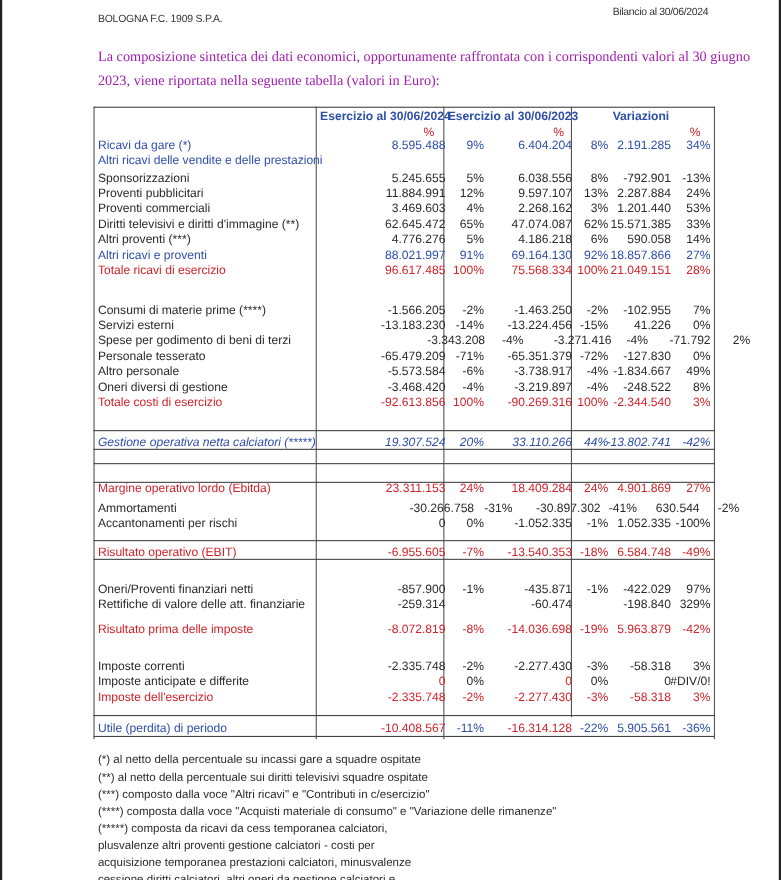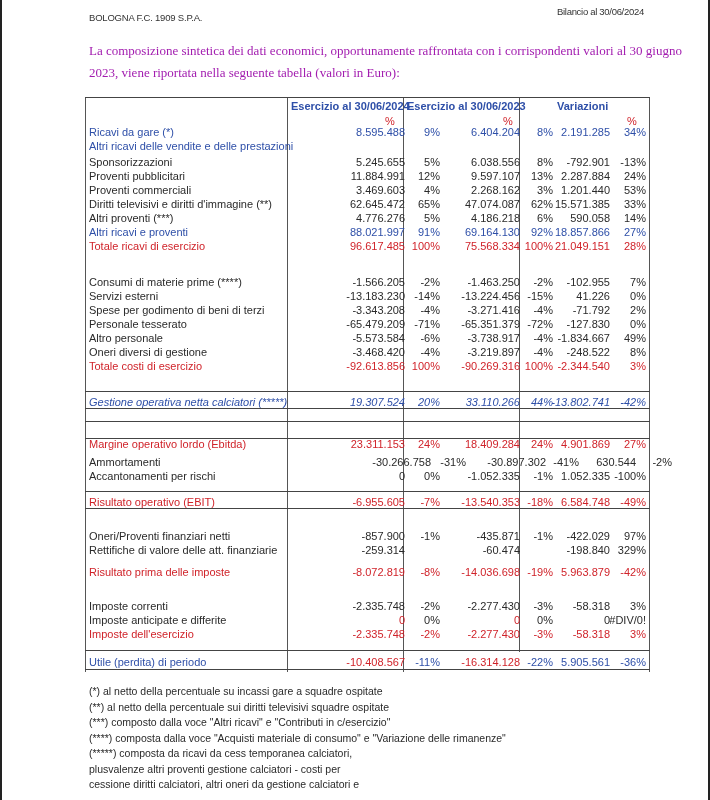--- a/index.html
+++ b/index.html
@@ -160,21 +160,21 @@
       </div>
       <div class="row" style="top: 192px;">
         <span class="lbl black">Servizi esterni</span>
         <span class="v1 black">-13.183.230</span>
         <span class="p1 black">-14%</span>
         <span class="v2 black">-13.224.456</span>
         <span class="p2 black">-15%</span>
         <span class="v3 black">41.226</span>
         <span class="p3 black">0%</span>
       </div>
-      <div class="row" style="top: 206px;">
+      <div class="row" style="top: 206px; padding-left: 36px;">
         <span class="lbl black">Spese per godimento di beni di terzi</span>
         <span class="v1 black">-3.343.208</span>
         <span class="p1 black">-4%</span>
         <span class="v2 black">-3.271.416</span>
         <span class="p2 black">-4%</span>
         <span class="v3 black">-71.792</span>
         <span class="p3 black">2%</span>
       </div>
       <div class="row" style="top: 220px; text-decoration: underline;">
         <span class="lbl black">Personale tesserato</span>
@@ -331,14 +331,15 @@
     <div class="hline" style="top: 572px; width: 565px;"></div>
   </div>
 
 <div class="notes" id="notes">
     <div>(*) al netto della percentuale su incassi gare a squadre ospitate</div>
     <div>(**) al netto della percentuale sui diritti televisivi squadre ospitate</div>
     <div>(***) composto dalla voce "Altri ricavi" e "Contributi in c/esercizio"</div>
     <div>(****) composta dalla voce "Acquisti materiale di consumo" e "Variazione delle rimanenze"</div>
     <div>(*****) composta da ricavi da cess temporanea calciatori,</div>
     <div>plusvalenze altri proventi gestione calciatori - costi per</div>
+    <div>acquisizione temporanea prestazioni calciatori, minusvalenze</div>
     <div>cessione diritti calciatori, altri oneri da gestione calciatori e</div>
   </div>
 
 </body></html>

